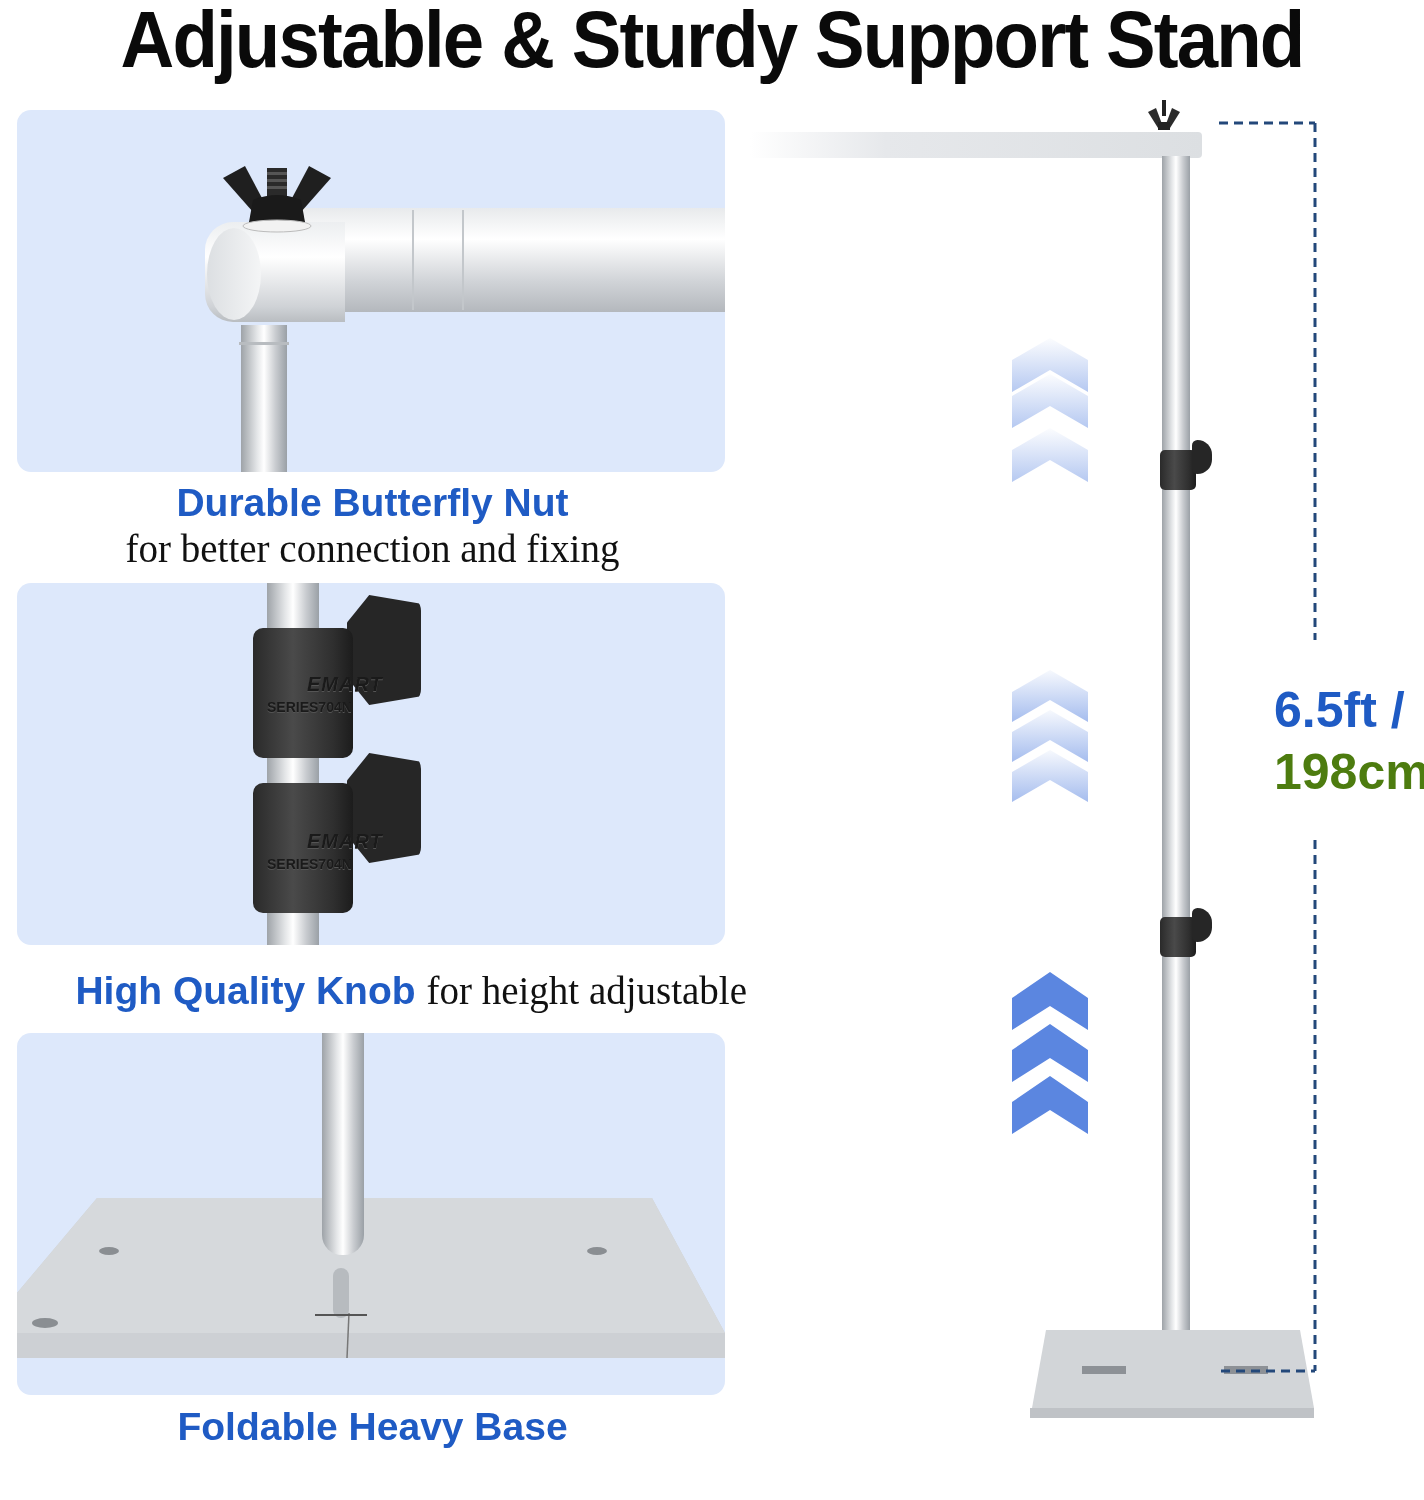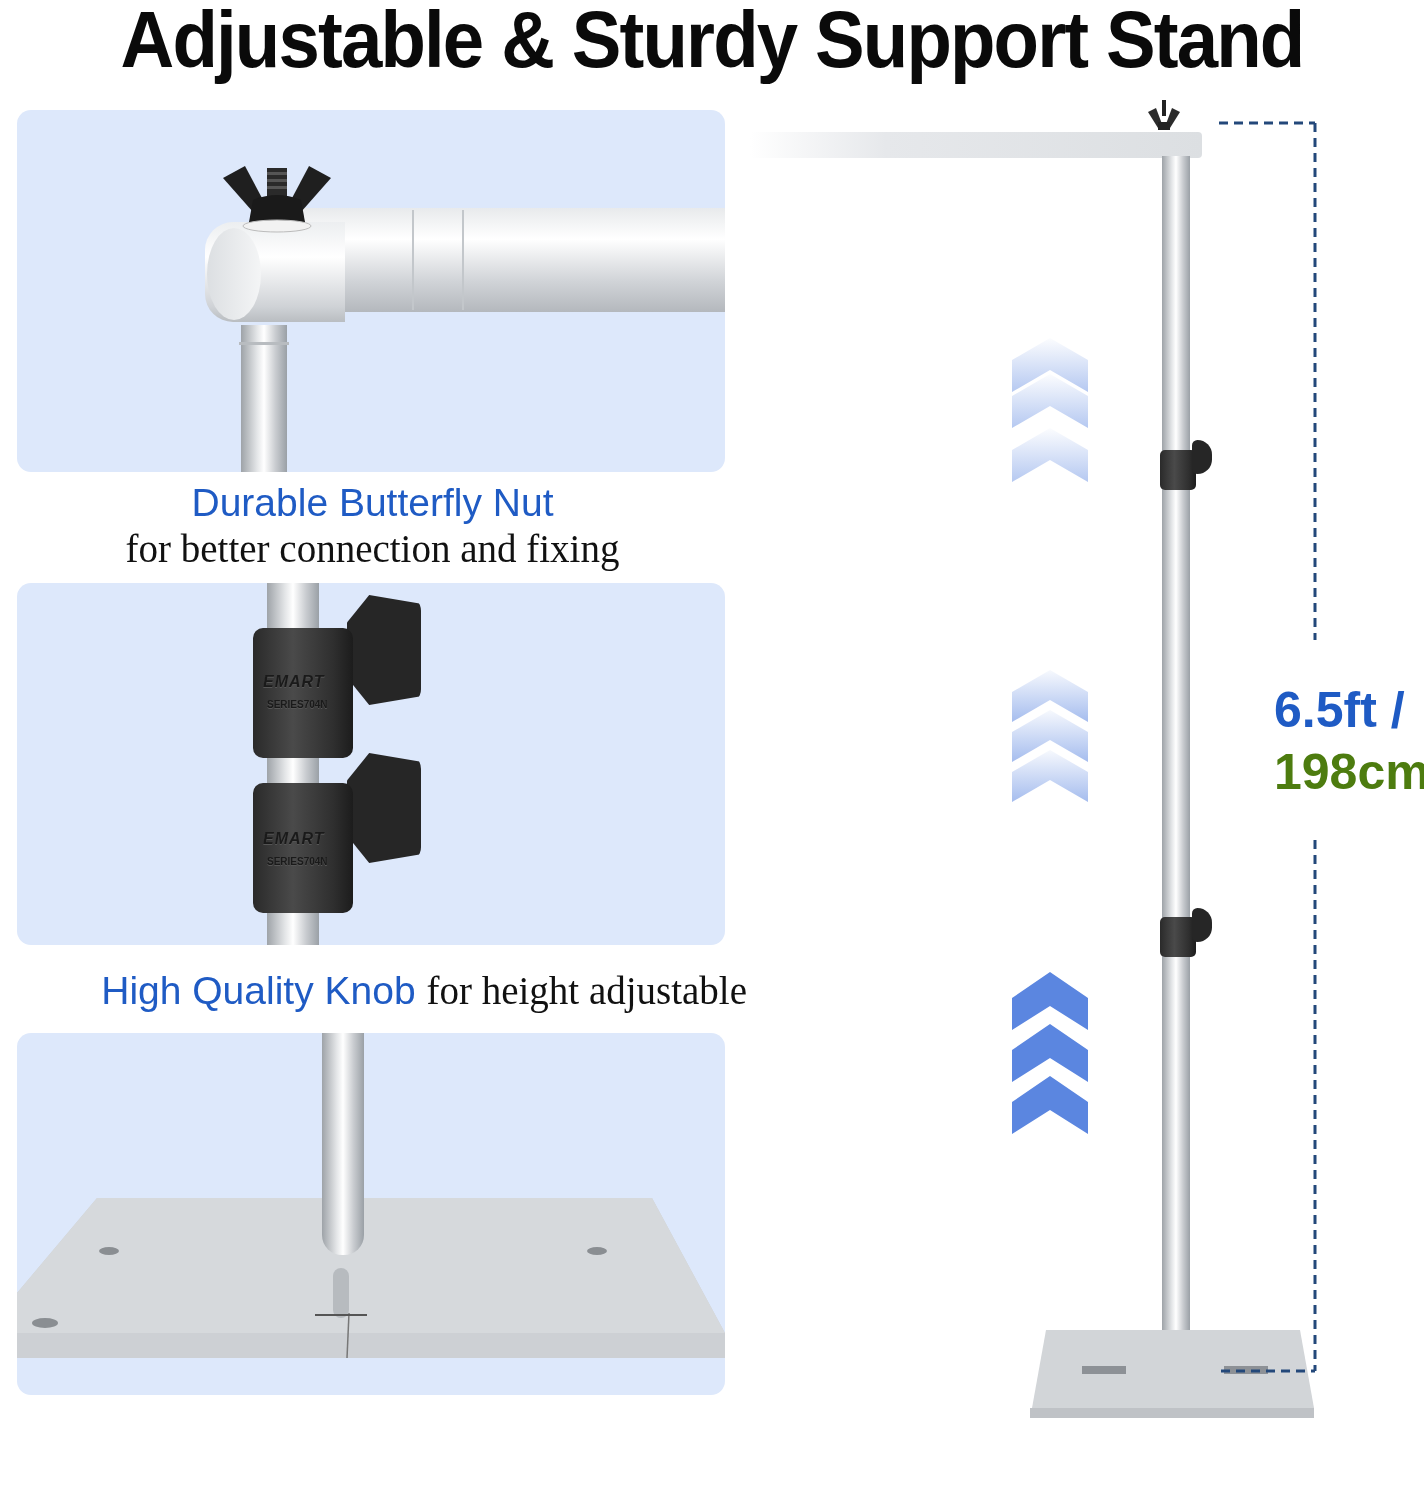--- a/index.html
+++ b/index.html
@@ -7,29 +7,29 @@
          font-family:"Liberation Sans", sans-serif; }
   .title { position:absolute; left:0; top:-6px; width:1424px; text-align:center;
            font-weight:bold; font-size:80px; letter-spacing:-2px; color:#0a0a0a;
            transform:scaleX(0.93); transform-origin:center; white-space:nowrap; }
   .panel { position:absolute; left:17px; width:708px; background:#dde8fb;
            border-radius:14px; overflow:hidden; }
   #p1 { top:110px; height:362px; }
   #p2 { top:583px; height:362px; }
   #p3 { top:1033px; height:362px; }
   .cap { position:absolute; left:0; width:745px; text-align:center; font-size:39px; line-height:46px; }
-  .hl { color:#1f5bc4; font-weight:normal; }
+  .hl { color:#1f5bc4; font-weight:bold; }
   .tx { color:#111;font-family:Liberation Serif, serif; }
   .pole { position:absolute; background:linear-gradient(90deg,#9ea3a8 0%,#e4e6e8 35%,#ffffff 50%,#c9ccd0 75%,#9aa0a6 100%); }
   .hpole { position:absolute; background:linear-gradient(180deg,#e8eaec 0%,#ffffff 30%,#d1d4d8 70%,#b4b8bd 100%); }
   .knobbody { position:absolute; background:linear-gradient(90deg,#2a2a2a,#4a4a4a 40%,#2f2f2f 80%,#1c1c1c); border-radius:10px; }
   .knobwing { position:absolute; background:#262626; border-radius:6px 16px 16px 6px; }
-  .emart { position:absolute; color:#1a1a1a; font-weight:bold; font-style:italic; font-size:16px; letter-spacing:1px;
-           text-shadow:0 1px 0 #555; }
-  .series { position:absolute; color:#1a1a1a; font-size:10px; font-weight:bold; text-shadow:0 1px 0 #555; }
+  .emart { position:absolute; color:#1a1a1a; font-weight:bold; font-style:italic; font-size:20px; letter-spacing:1px;
+           text-shadow:0 1px 0 #555;margin-left:44px; }
+  .series { position:absolute; color:#1a1a1a; font-size:14px; font-weight:bold; text-shadow:0 1px 0 #555; }
   .dim-label { position:absolute; left:1246px; font-weight:bold; font-size:50px; line-height:56px;margin-left:28px; }
   svg { display:block; }
 </style>
 </head>
 <body>
 
 <div class="title">Adjustable &amp; Sturdy Support Stand</div>
 
 <div class="panel" id="p1">
 
@@ -91,20 +91,21 @@
       <ellipse cx="92" cy="58" rx="10" ry="4" fill="#8a8e92"></ellipse>
       <ellipse cx="580" cy="58" rx="10" ry="4" fill="#8a8e92"></ellipse>
       <ellipse cx="28" cy="130" rx="13" ry="5" fill="#8a8e92"></ellipse>
       <rect x="316" y="75" width="16" height="50" rx="8" fill="#b7bbbf"></rect>
       <line x1="298" y1="122" x2="350" y2="122" stroke="#555" stroke-width="2"></line>
     </svg>
   </div>
   <div class="pole" style="left:305px; top:0; width:42px; height:222px; border-radius:0 0 20px 20px;"></div>
 </div>
 <div class="cap" style="top:1404px;">
+  <div class="hl">Foldable Heavy Base</div>
 </div>
 
 <div>
 
   <div style="position:absolute; left:750px; top:132px; width:452px; height:26px; background:linear-gradient(90deg,rgba(230,232,235,0) 0%,#e6e8eb 30%,#dcdfe2 100%); border-radius:0 4px 4px 0;"></div>
 
   <div style="position:absolute; left:1146px; top:100px;">
     <svg width="36" height="34" viewBox="0 0 36 34">
       <rect x="16" y="0" width="4" height="16" fill="#222"></rect>
       <path d="M2 12 L10 8 L16 24 L12 28 Z" fill="#2b2b2b"></path>

